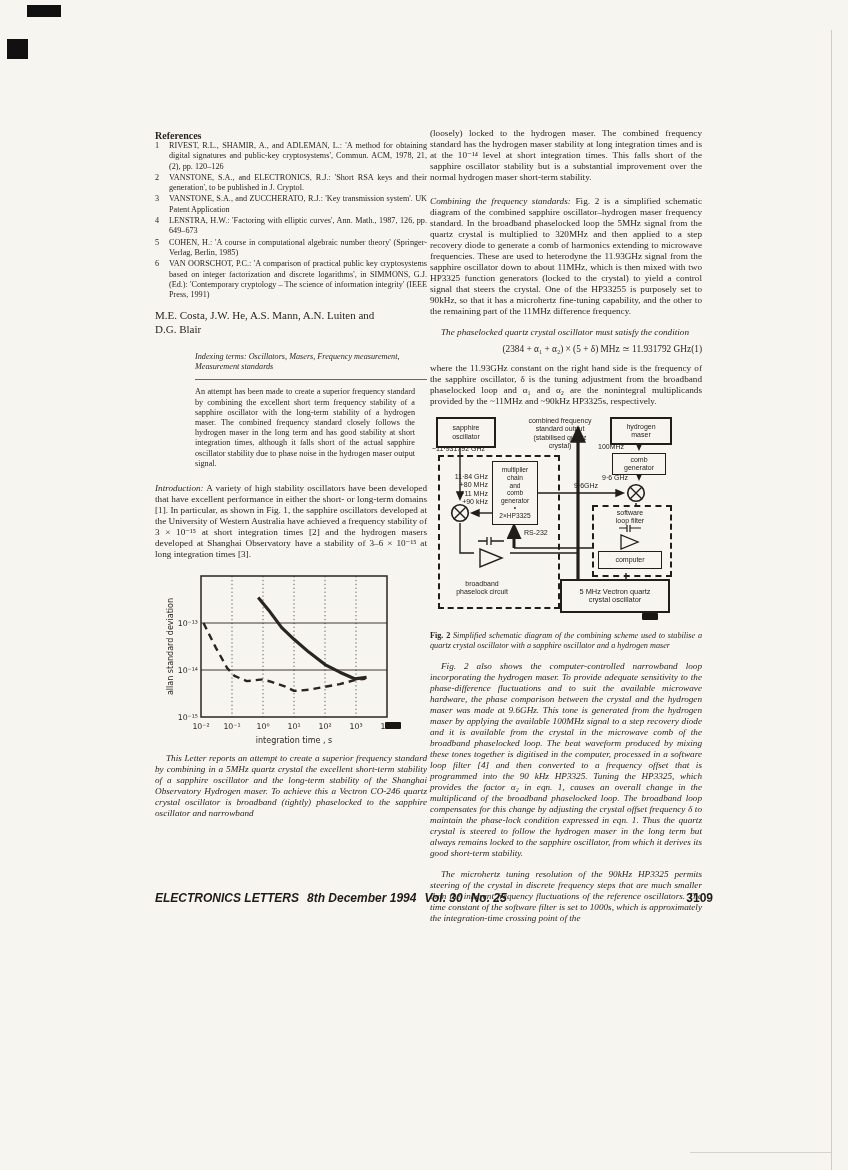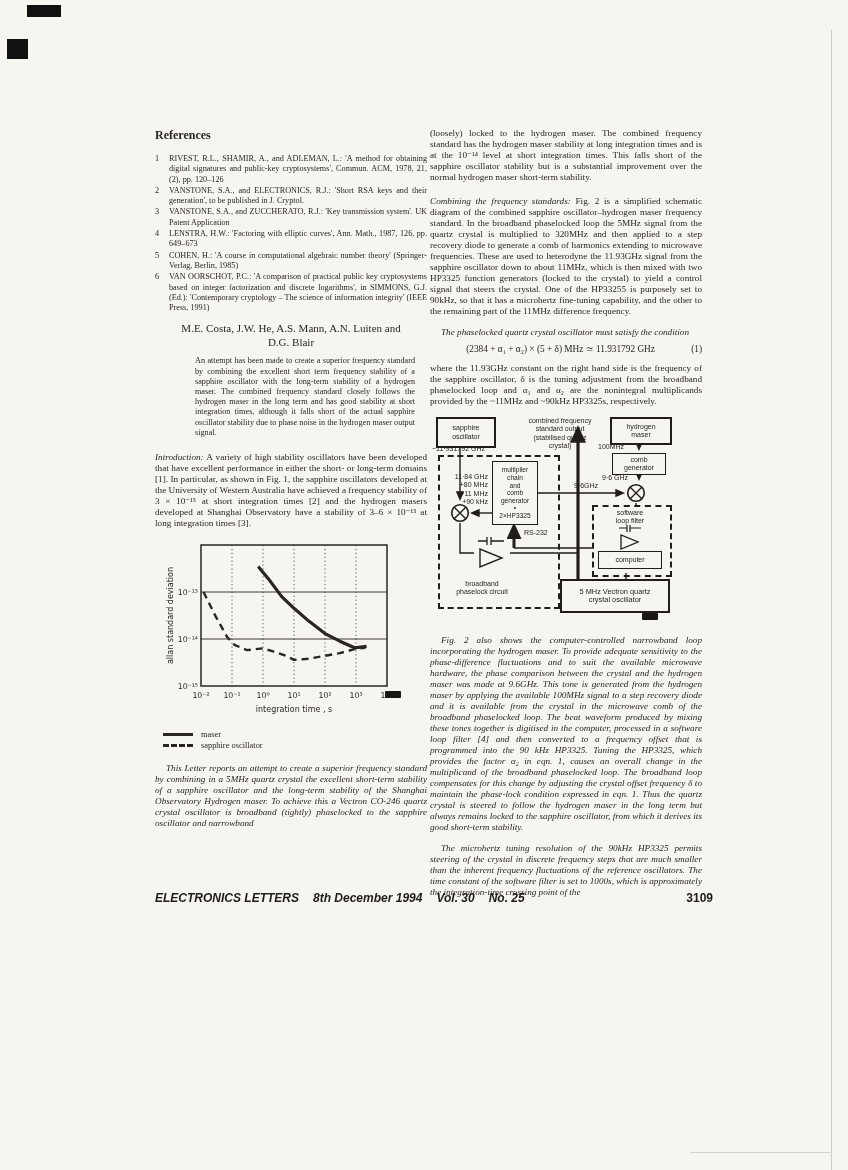--- a/index.html
+++ b/index.html
@@ -16,73 +16,73 @@
   .col{position:absolute;width:272px;font-size:9.2px;line-height:11px;text-align:justify;}
   #left-col{left:155px;top:130px;}
   #right-col{left:430px;top:128px;}
 
   p{margin:0 0 0 0;}
   .para{margin-bottom:10px;}
   .indent{text-indent:11px;font-style:italic;}
   .runin{font-style:italic;}
 
   
-  .refs-head{font-weight:bold;font-size:12px;margin-bottom:13px;}
+  .refs-head{font-weight:bold;font-size:10px;margin-bottom:0;}
   .ref{display:flex;font-size:8.2px;line-height:10.3px;margin-bottom:1px;}
   .ref-n{width:14px;flex:none;}
   .ref-t{flex:1;text-align:justify;font-family:Liberation Serif, serif;}
 
   
   .art-title{
     font-family:"Liberation Sans","DejaVu Sans",sans-serif;
     font-weight:bold;font-size:13.5px;line-height:16px;text-align:left;
     margin-top:22px;color:#1c1813;
   }
-  .authors{font-size:11px;line-height:13.5px;margin-top:9px;text-align:center;}
+  .authors{font-size:11px;line-height:13.5px;margin-top:9px;text-align:left;}
   .index-block{
     margin:16px 0 0 40px;font-size:8.2px;line-height:10px;font-style:italic;
     border-bottom:1px solid #6b665e;padding-bottom:7px;text-align:left;
   }
   .abstract{margin:7px 12px 0 40px;font-size:8.2px;line-height:10.2px;}
   .intro{margin-top:14px;}
 
   
   .fig1-wrap{margin:10px 0 0 6px;position:relative;width:250px;}
   .figcap{font-size:8.2px;line-height:9.8px;margin-top:4px;text-align:justify;}
   .figcap .lab{font-weight:bold;font-style:normal;}
   .figcap .cap{font-style:italic;}
   .legend{margin:7px 0 12px 8px;font-size:8.4px;line-height:11px;text-align:left;}
   .legend-row{display:flex;align-items:center;}
   .sw{width:30px;margin-right:8px;flex:none;}
   .sw-solid{border-top:3px solid #2a2520;}
   .sw-dashed{border-top:3px dashed #2a2520;}
 
   
   .eqn-row{display:flex;margin:6px 0 8px 0;font-size:9.3px;align-items:baseline;}
-  .eqn{flex:1;text-align:center;}
+  .eqn{flex:1;text-align:right;}
   .eqn-no{flex:none;}
 
   
   .fig2{position:relative;width:272px;height:208px;margin-top:4px;
         font-family:"Liberation Sans","DejaVu Sans",sans-serif;
         font-size:7px;line-height:8.4px;text-align:center;color:#221d18;}
   .fig2 .abs{position:absolute;white-space:pre-line;}
   .bx{border:2.5px solid #221d18;background:#f7f5f0;display:flex;align-items:center;justify-content:center;}
   .bx-thin{border-width:1.3px;}
   .dashedbox{position:absolute;border:2.5px dashed #221d18;}
   .fig2 svg{position:absolute;left:0;top:0;}
   .diag-el{position:absolute;}
 
   
   #footer{
     position:absolute;left:155px;top:891px;width:558px;
     font-family:"Liberation Sans","DejaVu Sans",sans-serif;
     font-size:12px;display:flex;align-items:baseline;color:#201b16;
   }
-  #footer .f-left{flex:1;display:flex;gap:14px;font-weight:bold;font-style:italic;}
+  #footer .f-left{flex:1;display:flex;gap:8px;font-weight:bold;font-style:italic;}
   #footer .f-page{font-weight:bold;}
   .stamp{position:absolute;background:#1a1713;border-radius:1px;}
 </style>
 </head>
 <body>
 
 <div class="artifact" style="left:27px;top:5px;width:34px;height:12px;"></div>
 <div class="artifact" style="left:7px;top:39px;width:21px;height:20px;"></div>
 <div class="edge-right"></div>
 <div class="edge-bottom"></div>
@@ -117,20 +117,21 @@
       <span class="ref-t">VAN OORSCHOT, P.C.: 'A comparison of practical public key cryptosystems based on integer factorization and discrete logarithms', in SIMMONS, G.J. (Ed.): 'Contemporary cryptology – The science of information integrity' (IEEE Press, 1991)</span>
     </div>
   </div>
 
 
   <div class="authors">
     <div>M.E. Costa, J.W. He, A.S. Mann, A.N. Luiten and</div>
     <div>D.G. Blair</div>
   </div>
 
+  <div class="index-block">Indexing terms: Oscillators, Masers, Frequency measurement, Measurement standards</div>
 
   <div class="abstract">An attempt has been made to create a superior frequency standard by combining the excellent short term frequency stability of a sapphire oscillator with the long-term stability of a hydrogen maser. The combined frequency standard closely follows the hydrogen maser in the long term and has good stability at short integration times, although it falls short of the actual sapphire oscillator stability due to phase noise in the hydrogen maser output signal.</div>
 
   <p class="para intro"><span class="runin">Introduction:</span><span> A variety of high stability oscillators have been developed that have excellent performance in either the short- or long-term domains [1]. In particular, as shown in Fig. 1, the sapphire oscillators developed at the University of Western Australia have achieved a frequency stability of 3 × 10⁻¹⁵ at short integration times [2] and the hydrogen masers developed at Shanghai Observatory have a stability of 3–6 × 10⁻¹⁵ at long integration times [3].</span></p>
 
   <div class="fig1-wrap">
     <svg id="fig1-svg" width="250" height="180">
         <line x1="71" y1="6" x2="71" y2="147" stroke="#2a2520" stroke-width="0.7" stroke-dasharray="1.3,2.6"></line>
         <line x1="102" y1="6" x2="102" y2="147" stroke="#2a2520" stroke-width="0.7" stroke-dasharray="1.3,2.6"></line>
         <line x1="133" y1="6" x2="133" y2="147" stroke="#2a2520" stroke-width="0.7" stroke-dasharray="1.3,2.6"></line>
@@ -151,30 +152,20 @@
         <text x="37" y="56" text-anchor="end" font-size="7.8" fill="#2a2520" font-family="&quot;DejaVu Sans&quot;,sans-serif">10⁻¹³</text>
         <text x="37" y="103" text-anchor="end" font-size="7.8" fill="#2a2520" font-family="&quot;DejaVu Sans&quot;,sans-serif">10⁻¹⁴</text>
         <text x="37" y="150" text-anchor="end" font-size="7.8" fill="#2a2520" font-family="&quot;DejaVu Sans&quot;,sans-serif">10⁻¹⁵</text>
         <text x="12" y="76.5" text-anchor="middle" font-size="8" fill="#2a2520" font-family="&quot;DejaVu Sans&quot;,sans-serif" transform="rotate(-90 12 76.5)">allan standard deviation</text>
         <text x="133" y="173" text-anchor="middle" font-size="8" fill="#2a2520" font-family="&quot;DejaVu Sans&quot;,sans-serif">integration time , s</text>
       </svg>
     <div class="stamp" style="left:224px;top:152px;width:16px;height:7px;position:absolute;"></div>
   </div>
 
 
-  <div class="legend">
-    <div class="legend-row">
-      <span class="sw sw-solid"></span>
-      <span>maser</span>
-    </div>
-    <div class="legend-row">
-      <span class="sw sw-dashed"></span>
-      <span>sapphire oscillator</span>
-    </div>
-  </div>
 
   <p class="para indent">This Letter reports an attempt to create a superior frequency standard by combining in a 5MHz quartz crystal the excellent short-term stability of a sapphire oscillator and the long-term stability of the Shanghai Observatory Hydrogen maser. To achieve this a Vectron CO-246 quartz crystal oscillator is broadband (tightly) phaselocked to the sapphire oscillator and narrowband</p>
 </div>
 
 <div id="right-col" class="col">
 
   <p class="para">(loosely) locked to the hydrogen maser. The combined frequency standard has the hydrogen maser stability at long integration times and is at the 10⁻¹⁴ level at short integration times. This falls short of the sapphire oscillator stability but is a substantial improvement over the normal hydrogen maser short-term stability.</p>
 
   <p class="para" style="margin-top:13px;"><span class="runin">Combining the frequency standards:</span><span> Fig. 2 is a simplified schematic diagram of the combined sapphire oscillator–hydrogen maser frequency standard. In the broadband phaselocked loop the 5MHz signal from the quartz crystal is multiplied to 320MHz and then applied to a step recovery diode to generate a comb of harmonics extending to microwave frequencies. These are used to heterodyne the 11.93GHz signal from the sapphire oscillator down to about 11MHz, which is then mixed with two HP3325 function generators (locked to the crystal) to yield a control signal that steers the crystal. One of the HP33255 is purposely set to 90kHz, so that it has a microhertz fine-tuning capability, and the other to the remaining part of the 11MHz difference frequency.</span></p>
 
@@ -283,20 +274,24 @@
       </div>
 
     <div class="bx diag-el" style="left:130px;top:162px;width:106px;height:30px;">
         <span class="abs" style="position:static;font-size:7.4px;">5 MHz Vectron quartz
 crystal oscillator</span>
       </div>
 
     <div class="stamp" style="left:212px;top:196px;width:16px;height:7px;"></div>
   </div>
 
+  <div class="figcap" style="margin-top:6px;margin-bottom:9px;">
+    <span class="lab">Fig. 2</span>
+    <span class="cap">Simplified schematic diagram of the combining scheme used to stabilise a quartz crystal oscillator with a sapphire oscillator and a hydrogen maser</span>
+  </div>
 
   <p class="para indent" style="margin-top:10px;">Fig. 2 also shows the computer-controlled narrowband loop incorporating the hydrogen maser. To provide adequate sensitivity to the phase-difference fluctuations and to suit the available microwave hardware, the phase comparison between the crystal and the hydrogen maser was made at 9.6GHz. This tone is generated from the hydrogen maser by applying the available 100MHz signal to a step recovery diode and it is available from the crystal in the microwave comb of the broadband phaselocked loop. The beat waveform produced by mixing these tones together is digitised in the computer, processed in a software loop filter [4] and then converted to a frequency offset that is programmed into the 90 kHz HP3325. Tuning the HP3325, which provides the factor α₂ in eqn. 1, causes an overall change in the multiplicand of the broadband phaselocked loop. The broadband loop compensates for this change by adjusting the crystal offset frequency δ to maintain the phase-lock condition expressed in eqn. 1. Thus the quartz crystal is steered to follow the hydrogen maser in the long term but always remains locked to the sapphire oscillator, from which it derives its good short-term stability.</p>
   <p class="para indent">The microhertz tuning resolution of the 90kHz HP3325 permits steering of the crystal in discrete frequency steps that are much smaller than the inherent frequency fluctuations of the reference oscillators. The time constant of the software filter is set to 1000s, which is approximately the integration-time crossing point of the</p>
 </div>
 
 <div id="footer">
   <div class="f-left">
     <span>ELECTRONICS LETTERS</span>
     <span>8th December 1994</span>
     <span>Vol. 30</span>

